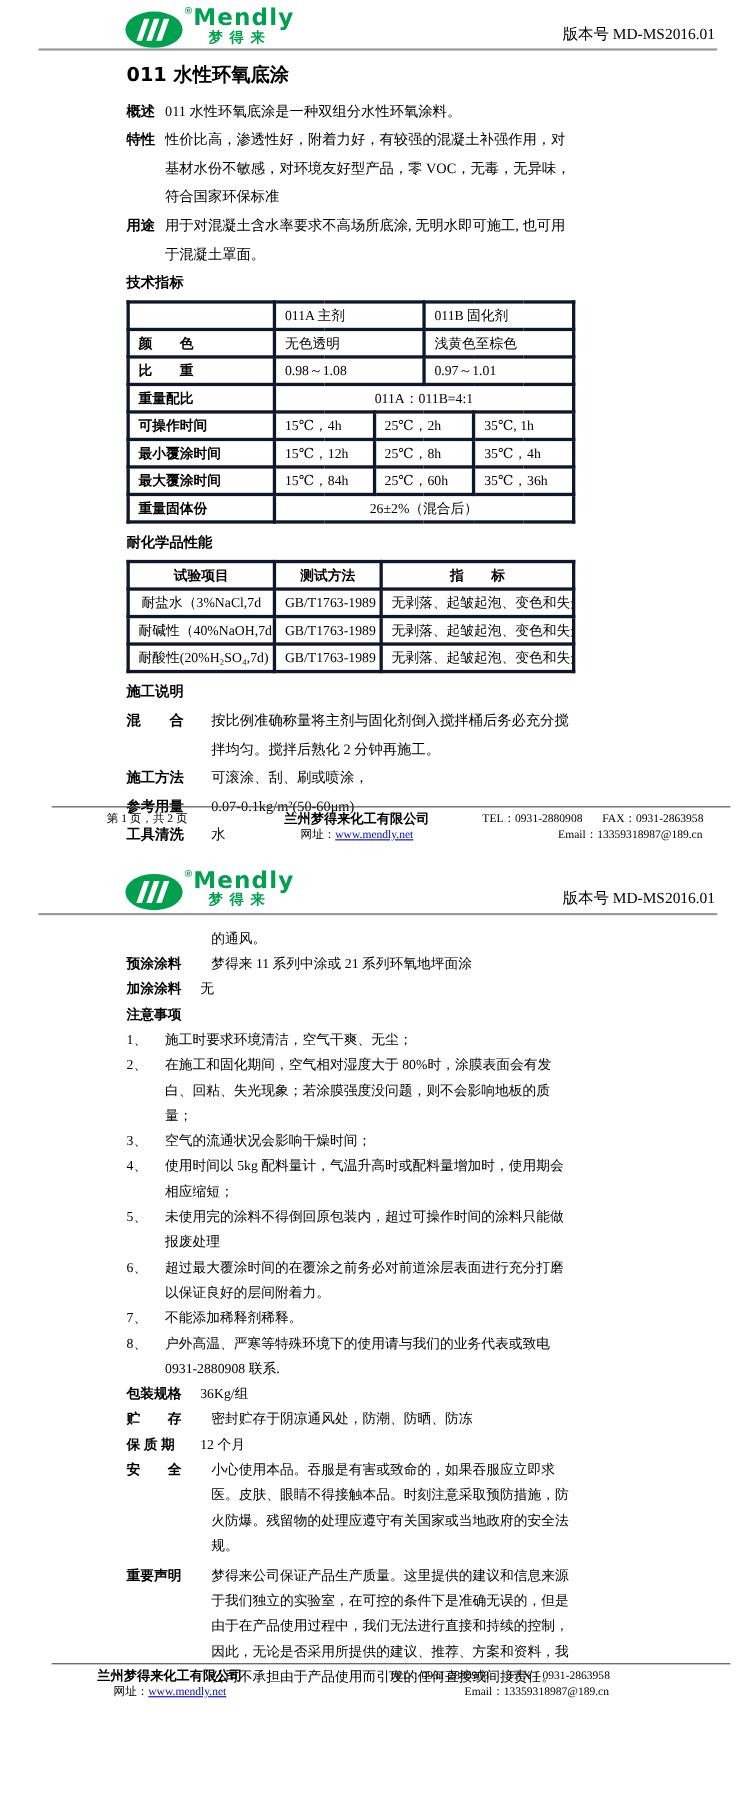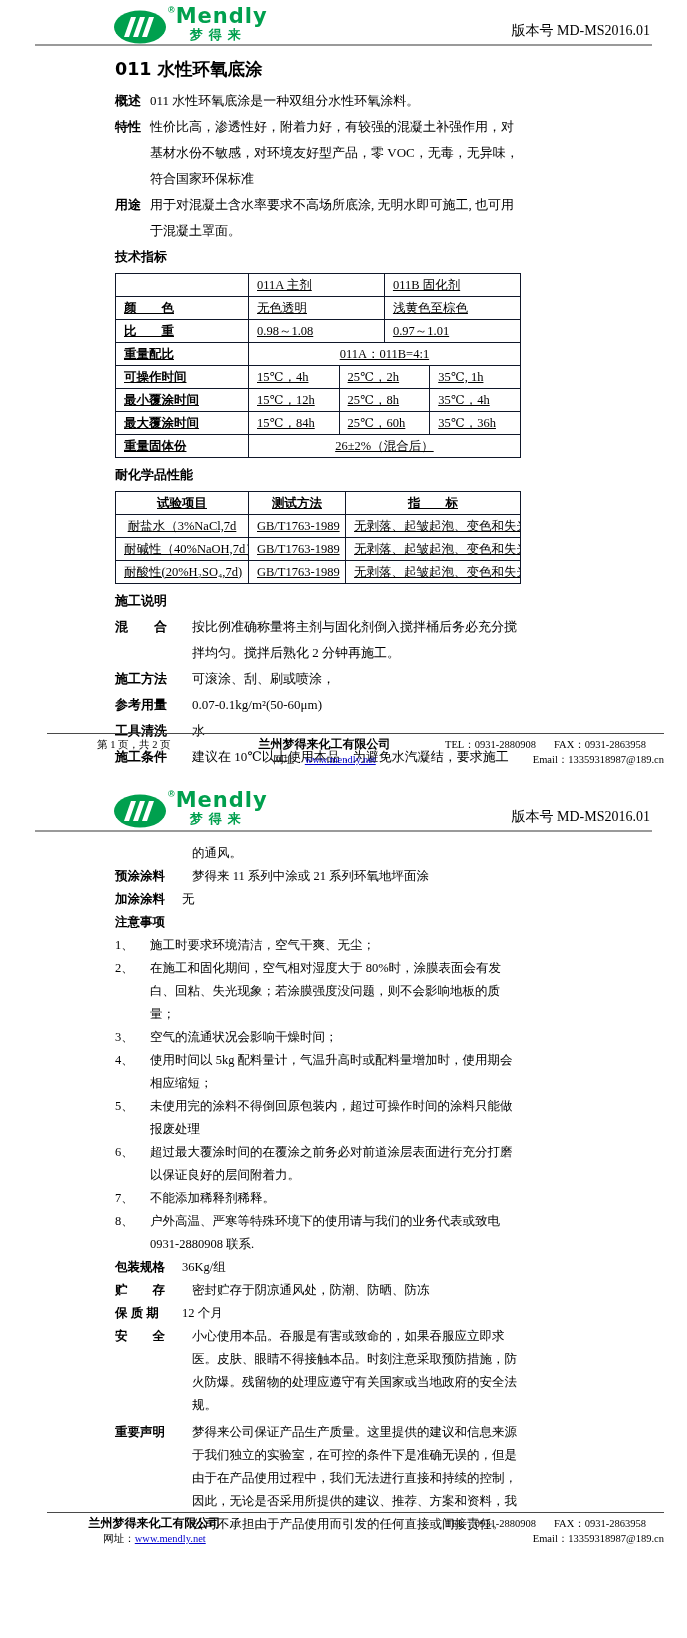--- a/index.html
+++ b/index.html
@@ -30,40 +30,40 @@
              font-family:"DejaVu Sans","Liberation Sans",sans-serif;}
   .def-row{display:flex;}
   .def-label{font-weight:bold;flex-shrink:0;}
   .w35{width:35px;}
   .w77{width:62px;margin-right:15px;}
   .def-text{flex:1;}
   .sec-title{font-weight:bold;}
 
   
   table{border-collapse:collapse;table-layout:fixed;width:405px;margin:3px 0 4px 0;}
-  td{border:1px solid #0f172a;font-size:12.5px;padding:1.5px 8px;line-height:17px;height:19px;
-     overflow:hidden;white-space:nowrap;text-decoration:underline;}
+  td{border:3px solid #0f172a;font-size:12.5px;padding:1.5px 8px;line-height:17px;height:19px;
+     overflow:hidden;white-space:nowrap;}
   td.lbl{font-weight:bold;}
   td.ctr{text-align:center;}
 
   
   .note-row{display:flex;}
   .note-num{width:35px;flex-shrink:0;}
   .note-text{flex:1;}
 
   
   .footer{position:absolute;left:12px;width:687px;}
   #page-1 .footer{top:733px;}
   #page-2 .footer{top:742px;}
   .footer-rule{margin:0 35px;border-top:1.5px solid #4a4a4a;height:0;}
   .footer-body{display:flex;margin:3px 35px 0 35px;font-size:10.5px;line-height:15px;}
   .f-page{width:170px;padding-left:50px;box-sizing:border-box;}
   .f-company{font-weight:bold;font-size:12px;}
   .f-mid{width:215px;text-align:center;}
-  .f-right{flex:1;text-align:right;}
+  .f-right{flex:1;text-align:center;}
   .f-right .telrow span{margin-right:18px;}
   a.site-link{color:#0000cc;text-decoration:underline;cursor:pointer;}
 </style>
 </head>
 <body>
 
 <div class="page" id="page-1">
 
   <div class="doc-header">
     <div class="logo">

